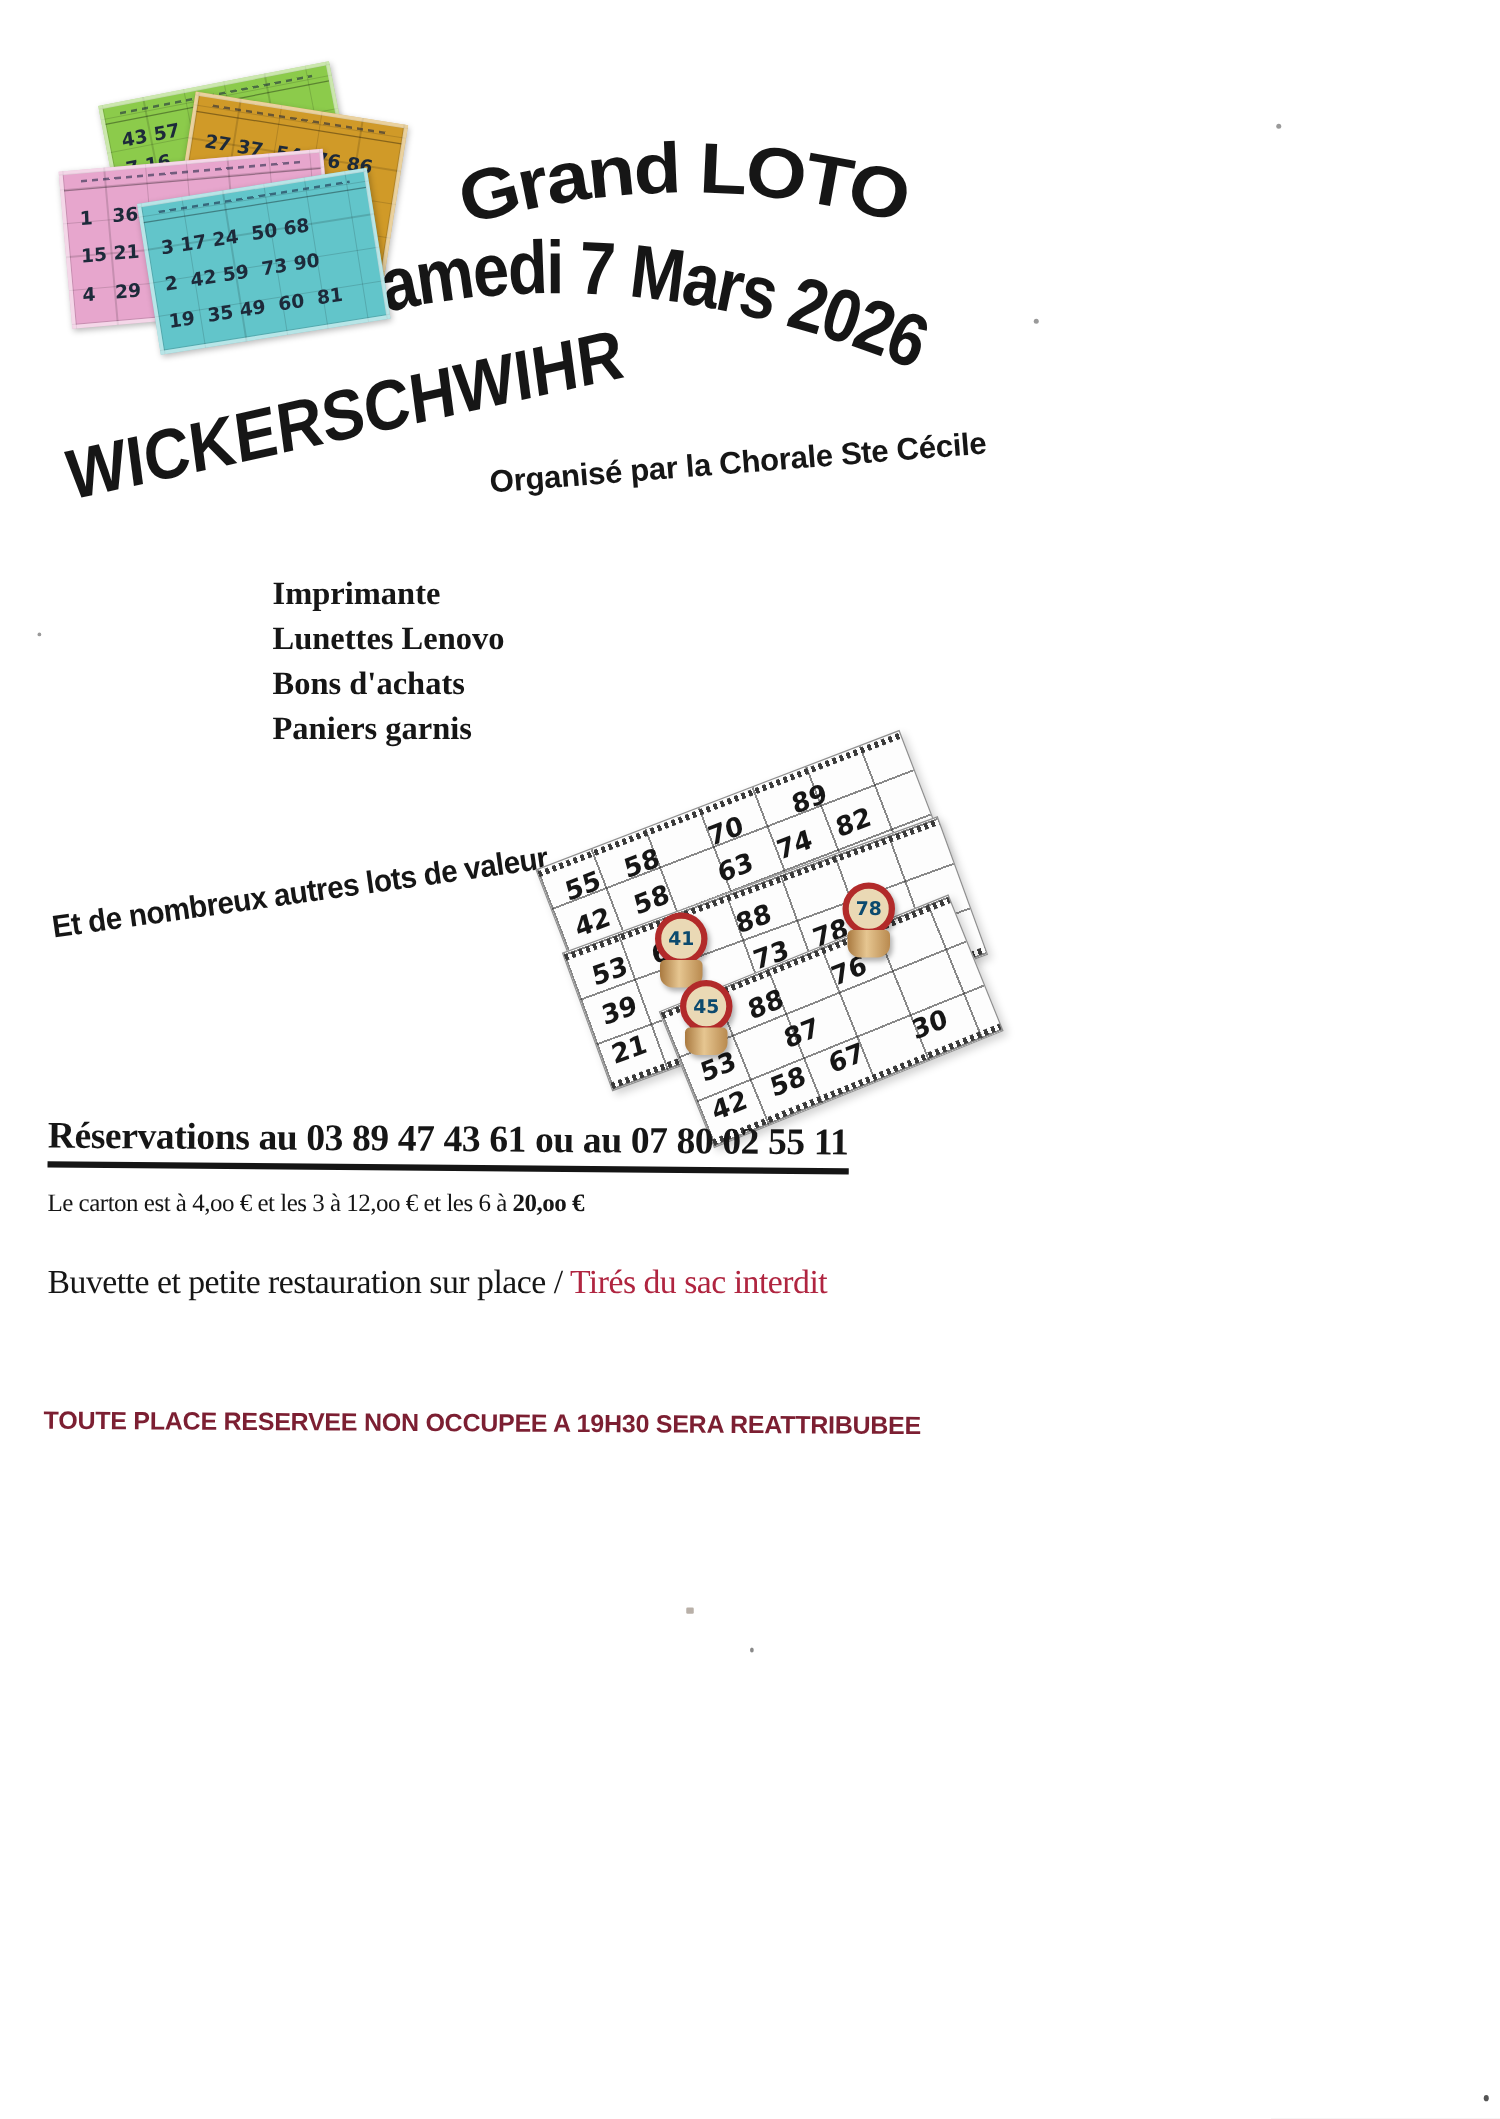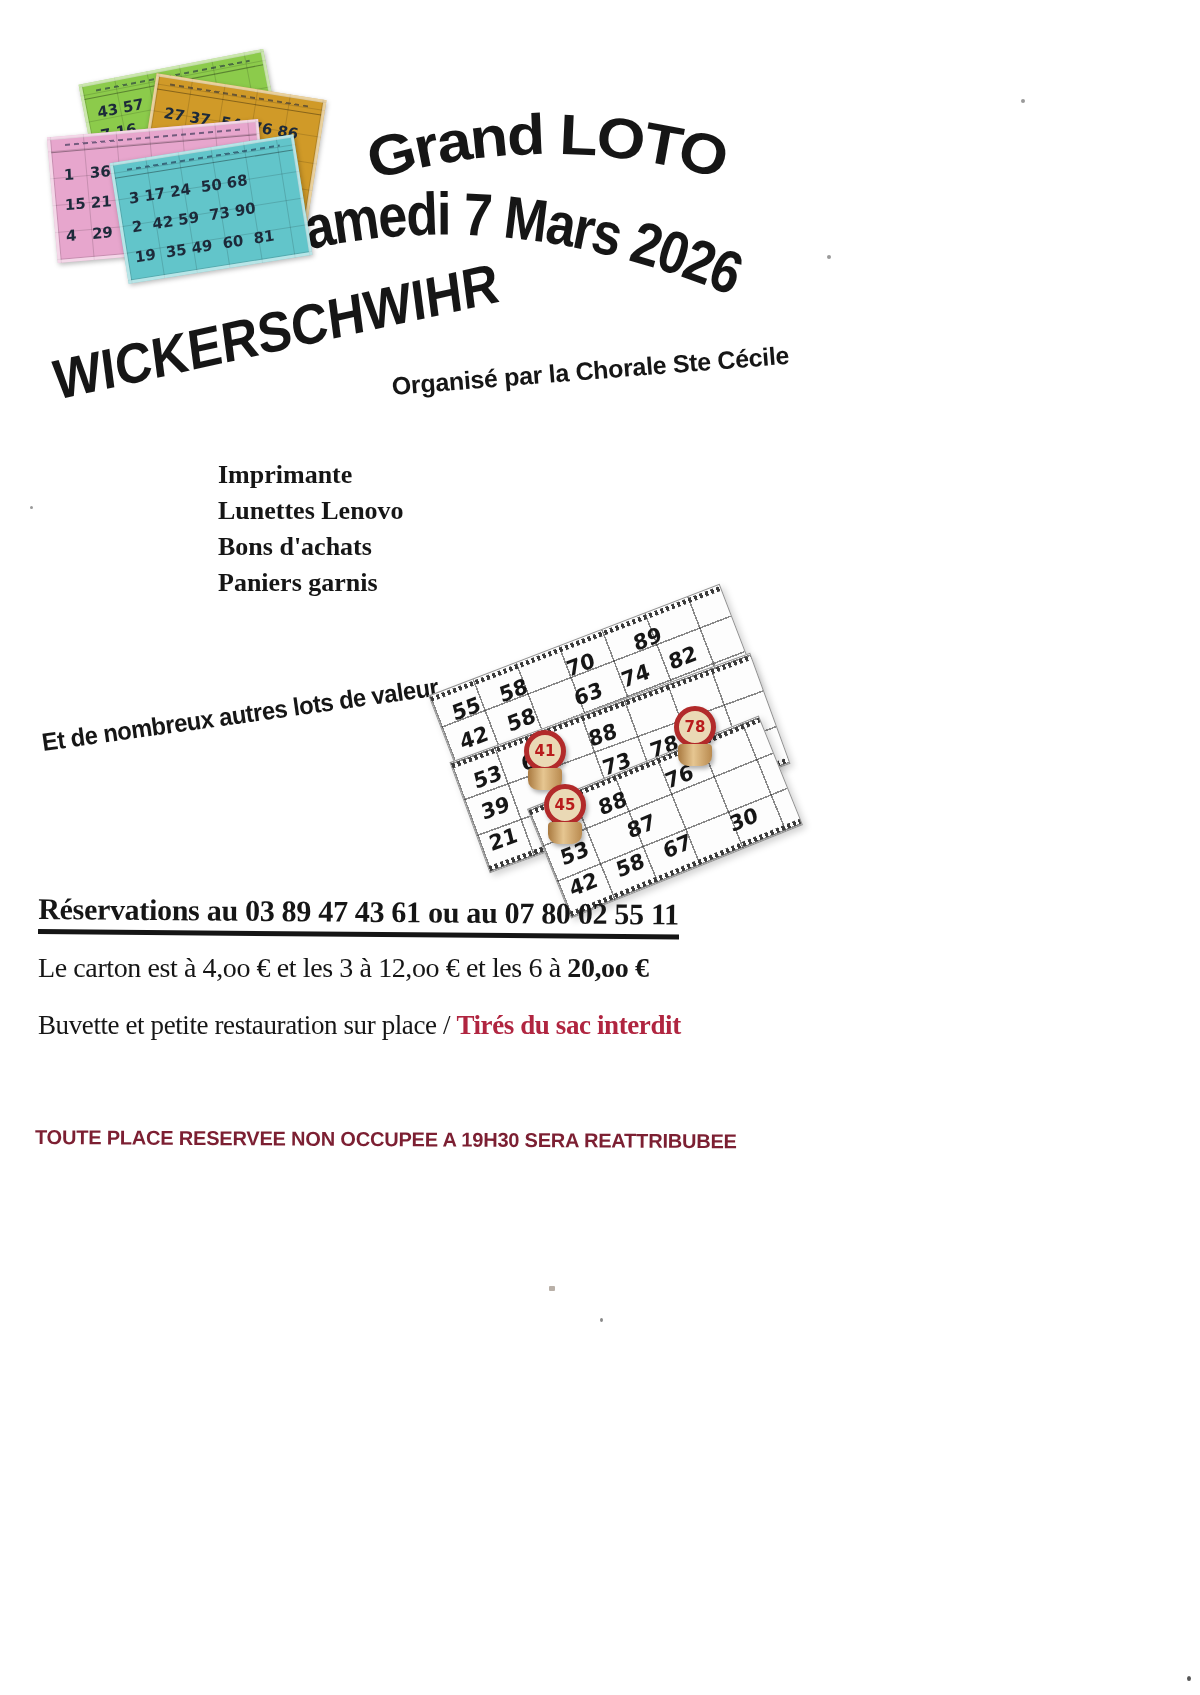--- a/index.html
+++ b/index.html
@@ -75,37 +75,37 @@
     word-spacing:14px;transform:skewX(-6deg);white-space:nowrap;overflow:hidden;
   }
   .pc1{left:18px; top:28px; width:312px;height:112px;transform:rotate(-21deg);}
   .pc2{left:40px; top:96px; width:320px;height:118px;transform:rotate(-20deg);}
   .pc3{left:120px;top:150px;width:250px;height:118px;transform:rotate(-22deg);}
   .token{position:absolute;width:46px;z-index:9;filter:drop-shadow(2px 3px 2px rgba(0,0,0,.3));}
   .token-top{
     width:42px;height:42px;border-radius:50%;box-sizing:border-box;margin:0 auto;
     background:#ead9b5;border:5px solid #b22a2a;
     display:flex;align-items:center;justify-content:center;
-    font:700 15px "DejaVu Sans",sans-serif;color:#b91c1c;
+    font:700 15px "DejaVu Sans",sans-serif;color:#0c4a6e;
   }
   .token-body{width:34px;height:22px;margin:-4px auto 0;
     background:linear-gradient(90deg,#a9793f,#e6c691 45%,#b98a4f);
     border-radius:4px 4px 10px 10px;}
   .t41{left:102px; top:122px;} .t45{left:122px;top:176px;} .t78{left:252px;top:98px;}
   
   .reservations{
     position:absolute;left:38px;top:892px;white-space:nowrap;
     font:700 30px "Liberation Serif",serif;letter-spacing:-.3px;
     border-bottom:5px solid #151515;padding-bottom:3px;
     transform:rotate(.5deg);transform-origin:left bottom;
   }
-  .line-carton {position:absolute;left:38px;top:952px; font-size:28px;white-space:nowrap;letter-spacing:-.4px;}
+  .line-carton {position:absolute;left:38px;top:952px; font-size:20px;white-space:nowrap;letter-spacing:-.4px;}
   .line-carton b{font-weight:700;}
   .line-buvette{position:absolute;left:38px;top:1010px;font-size:27px;white-space:nowrap;letter-spacing:-.4px;}
-  .red-warning{color:#b02540;font-weight:700;}
+  .red-warning{color:#b02540;font-weight:400;}
   .line-open  {position:absolute;left:38px;top:1064px;font:700 27px "Liberation Serif",serif;white-space:nowrap;letter-spacing:-.4px;}
   .notice{
     position:absolute;left:35px;top:1126px;white-space:nowrap;
     font:700 20px "Liberation Sans",sans-serif;color:#7c1f32;letter-spacing:-.2px;
     transform:rotate(.35deg);transform-origin:left top;
   }
   
   .speck{position:absolute;border-radius:50%;background:#9a9a9a;}
 </style>
 </head>

